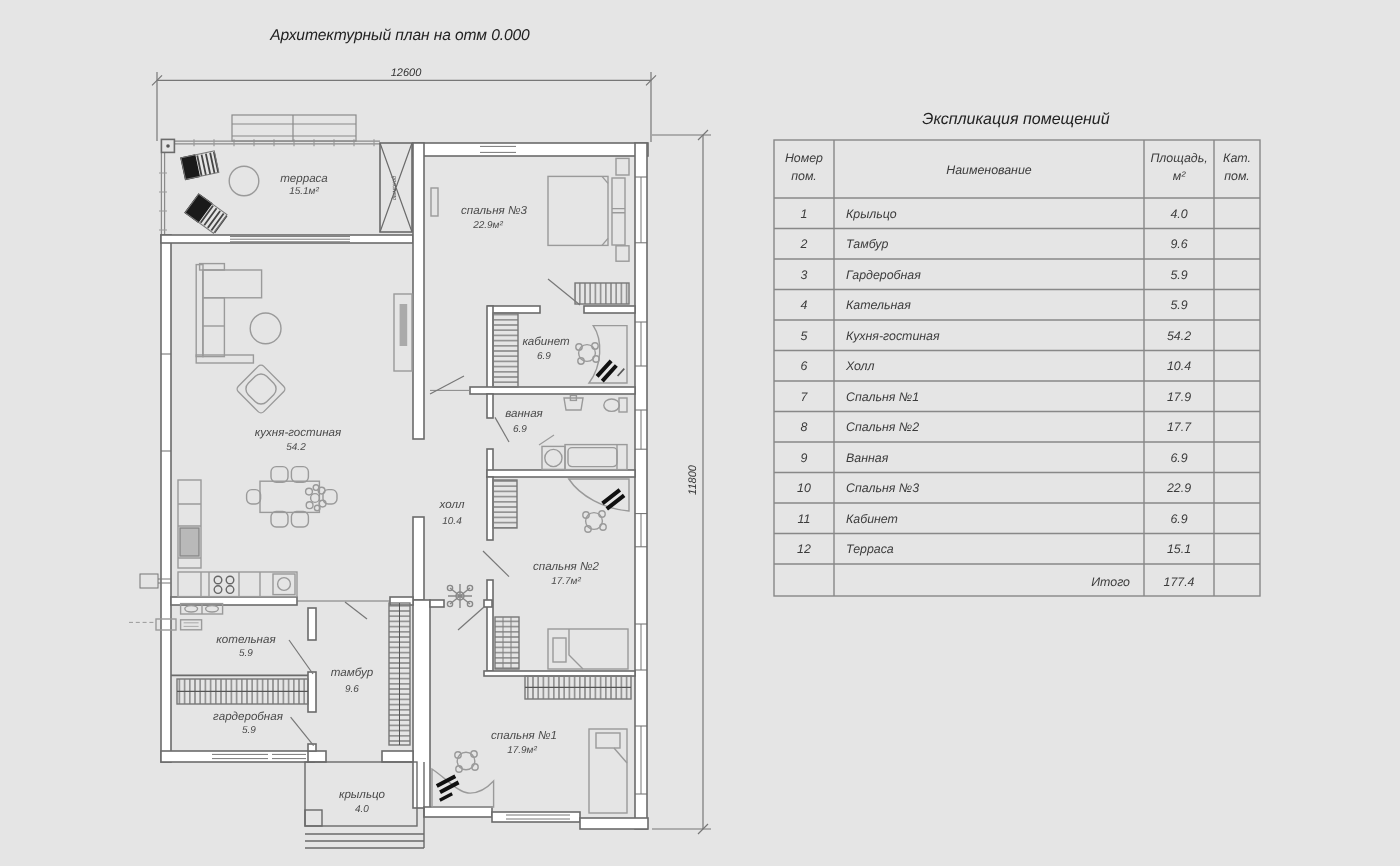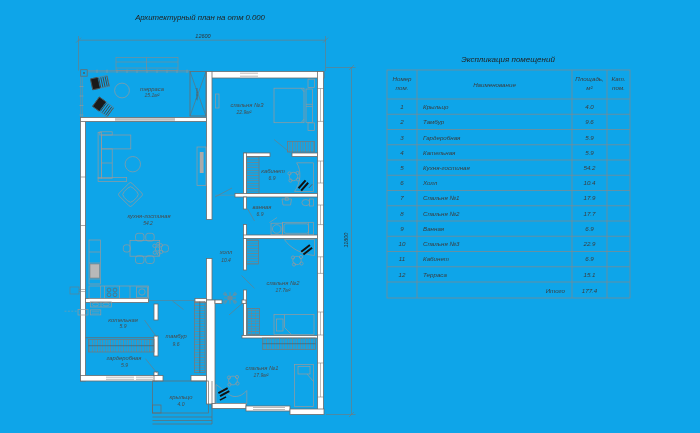--- a/index.html
+++ b/index.html
@@ -1,16 +1,16 @@
 <!DOCTYPE html>
 <html><head>
 <meta charset="utf-8">
 <style>
   html,body{margin:0;padding:0;background:#fff;}
-  .wrap{width:700px;height:433px;position:relative;overflow:hidden;background:#0ea5e9;}
+  .wrap{width:700px;height:433px;position:relative;overflow:hidden;background:#e5e5e5;}
   svg{position:absolute;left:0;top:0;}
   text{font-family:"Liberation Sans",sans-serif;font-style:italic;}
 </style>
 </head>
 <body>
 <div class="wrap">
 <svg width="700" height="433" viewBox="0 0 700 433">
 <defs>
   <pattern id="vs" width="2.6" height="14" patternUnits="userSpaceOnUse">
     <path d="M1.3 0V14" stroke="#808080" stroke-width="0.7"></path>

